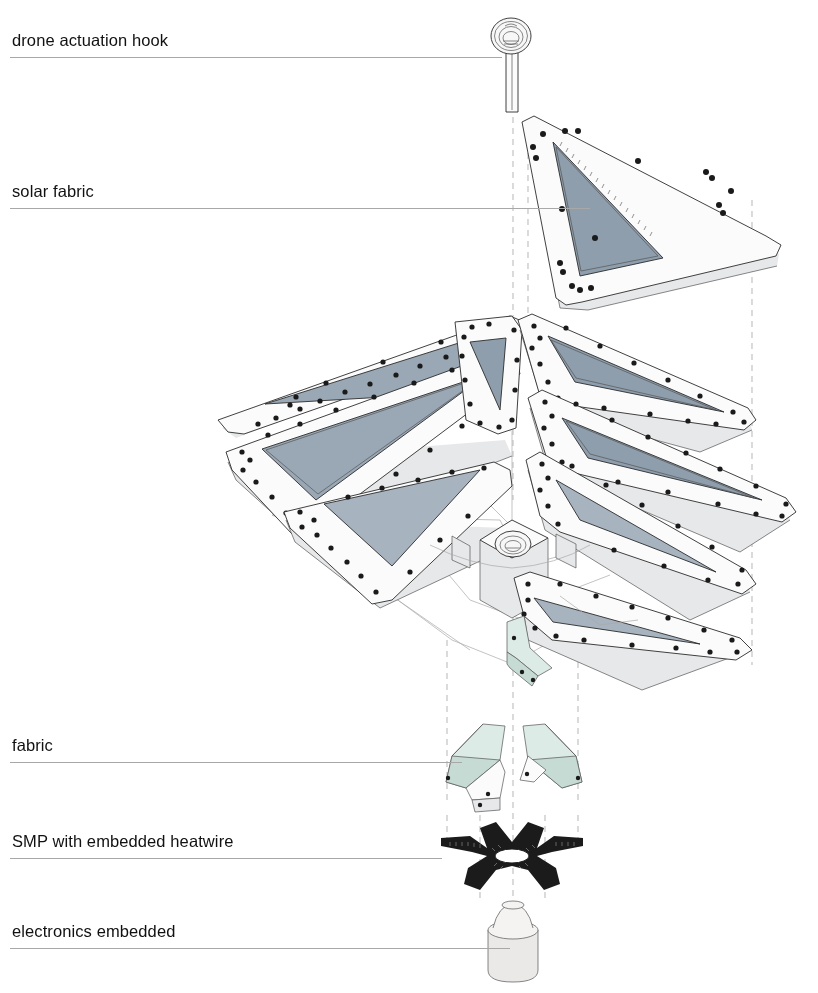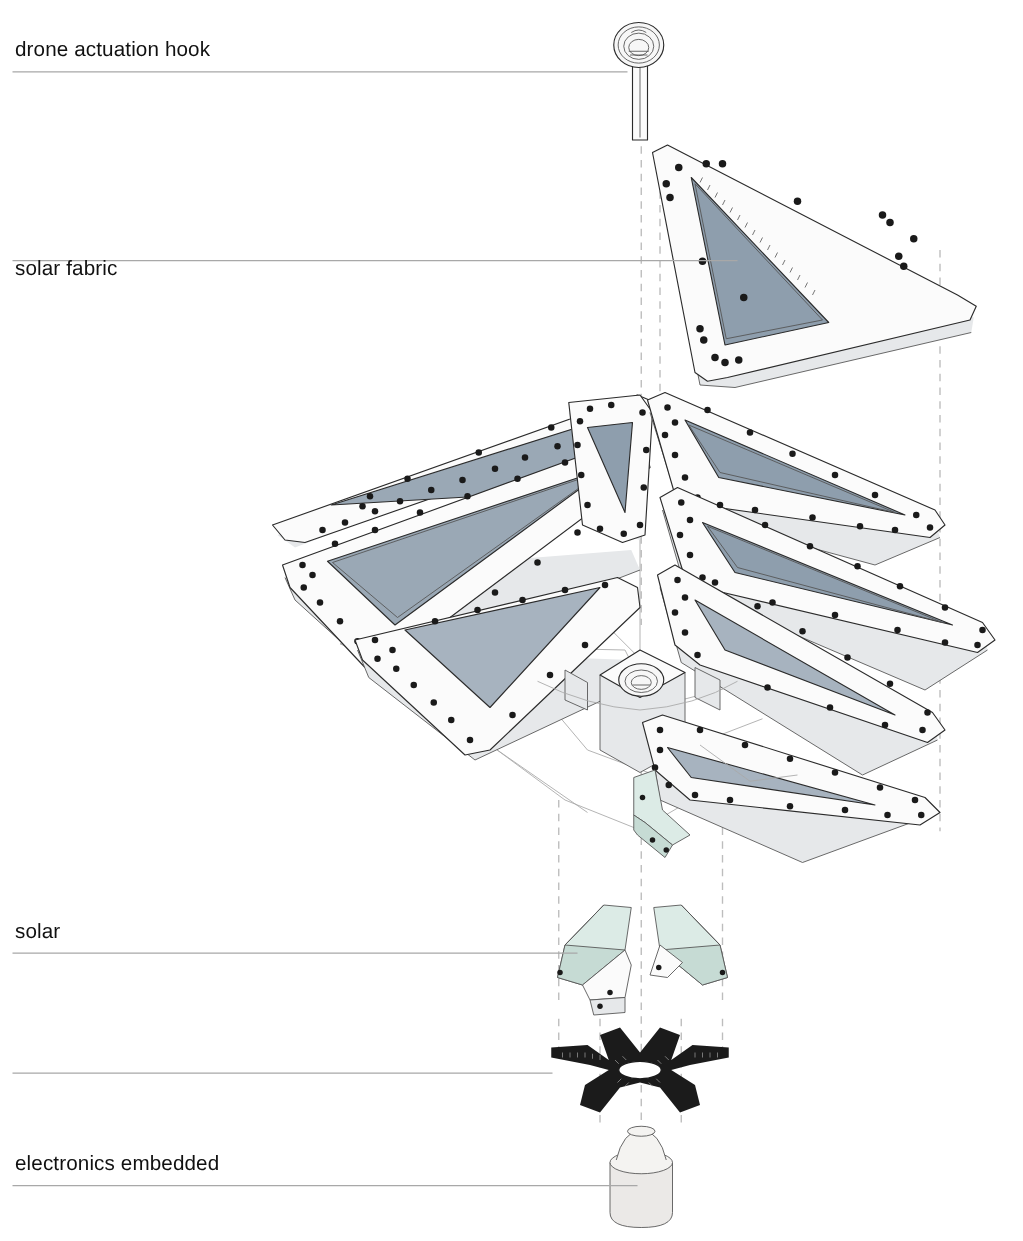--- a/index.html
+++ b/index.html
@@ -478,17 +478,18 @@
 
   </svg>
 
   <div class="leader-line" style="left:10px; top:57px; width:492px;"></div>
   <div class="leader-line" style="left:10px; top:208px; width:580px;"></div>
   <div class="leader-line" style="left:10px; top:762px; width:452px;"></div>
   <div class="leader-line" style="left:10px; top:858px; width:432px;"></div>
   <div class="leader-line" style="left:10px; top:948px; width:500px;"></div>
 
   <div class="label-text" style="left:12px; top:32px;">drone actuation hook</div>
-  <div class="label-text" style="left:12px; top:183px;margin-top:24px;">solar fabric</div>
-  <div class="label-text" style="left:12px; top:737px;">solar</div>
+  <div class="label-text" style="left:12px; top:183px;">solar fabric</div>
+  <div class="label-text" style="left:12px; top:737px;">fabric</div>
+  <div class="label-text" style="left:12px; top:833px;">SMP with embedded heatwire</div>
   <div class="label-text" style="left:12px; top:923px;">electronics embedded</div>
 
 </div>
 
 </body></html>

